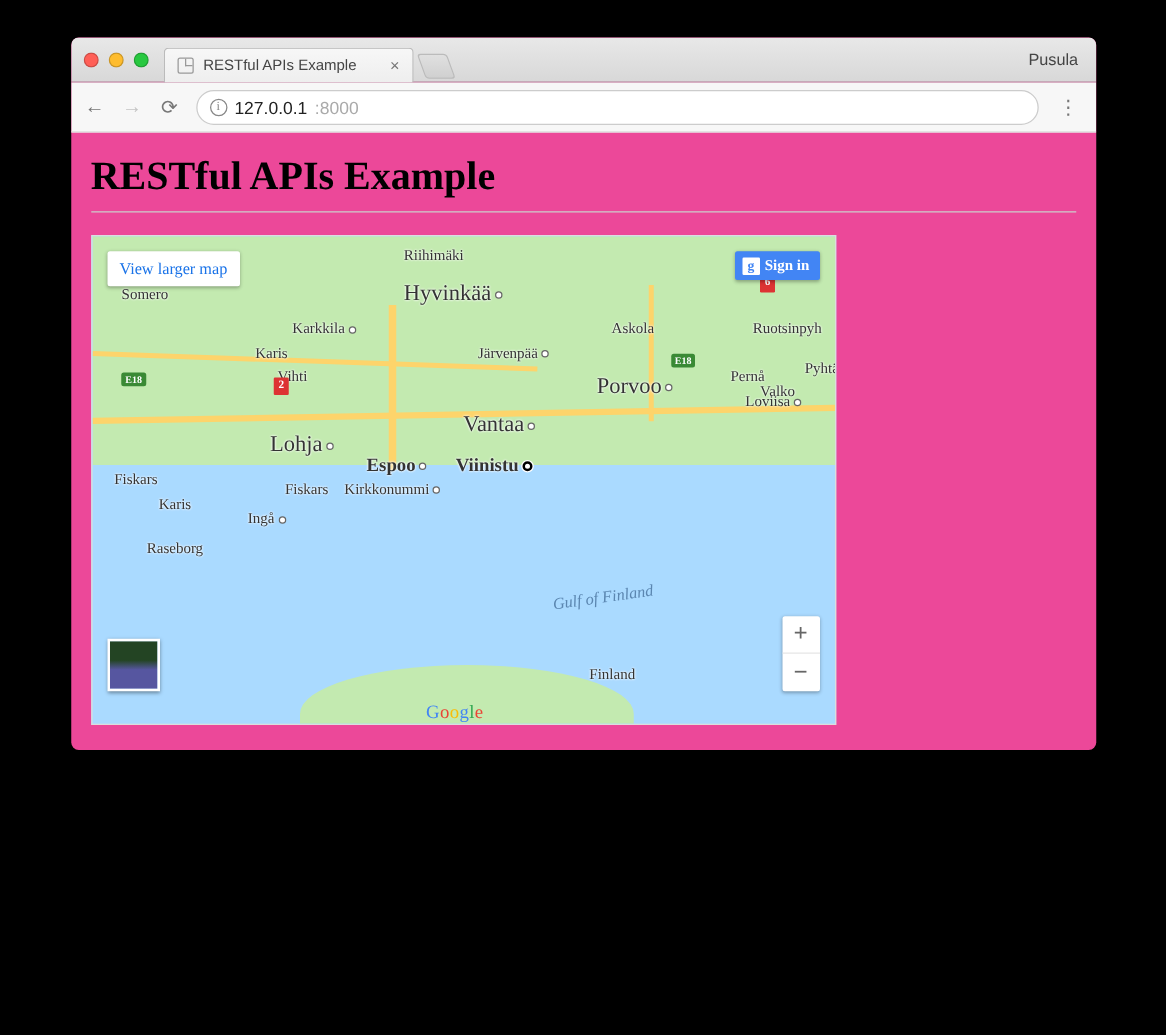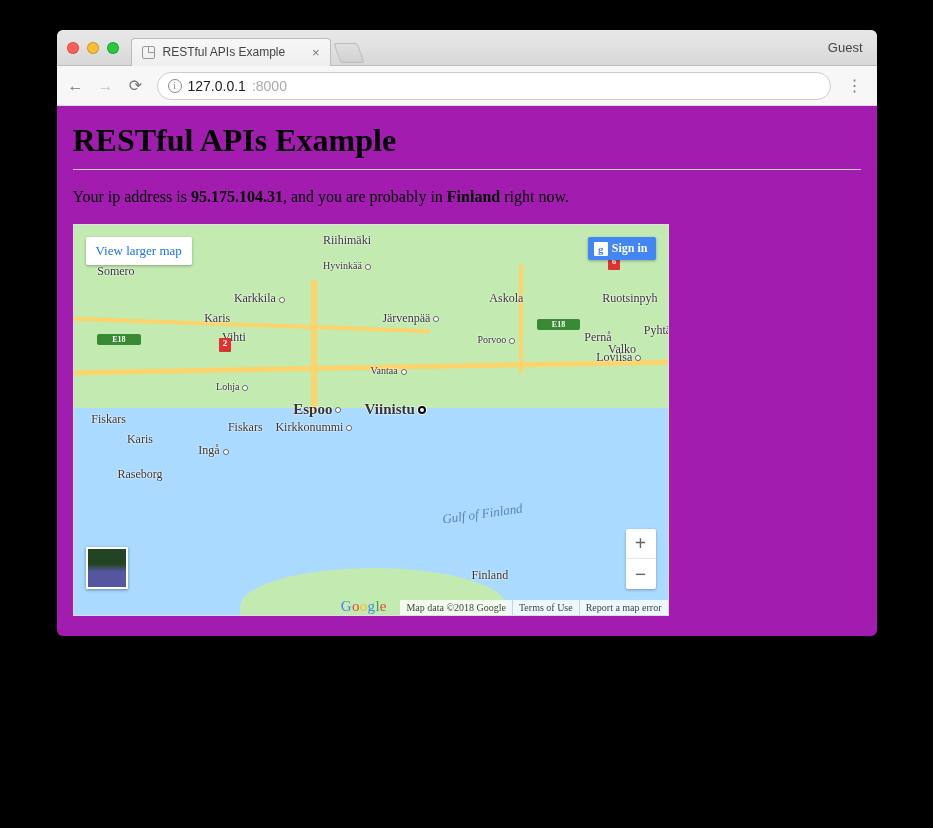--- a/index.html
+++ b/index.html
@@ -8,21 +8,21 @@
     width: 933px;
     height: 828px;
     font-family: -apple-system, BlinkMacSystemFont, "Segoe UI", Arial, sans-serif;
     display: flex;
     align-items: flex-start;
     justify-content: center;
     padding-top: 30px;
   }
   .window {
     width: 820px;
-    background: #a21caf;
+    background: #ec4899;
     border-radius: 6px;
     box-shadow: 0 10px 40px rgba(0,0,0,0.5);
     overflow: hidden;
   }
   .titlebar {
     background: linear-gradient(#e8e8e8, #d8d8d8);
     height: 36px;
     display: flex;
     align-items: center;
     padding: 0 10px;
@@ -109,26 +109,26 @@
     font-family: Liberation Serif, serif;
   }
   .land { position:absolute; top:0; left:0; width:100%; height:47%; background:#c3eab0; }
   .land2 { position:absolute; bottom:0; left:28%; width:45%; height:12%; background:#c3eab0; border-top-left-radius:60% 100%; border-top-right-radius:60% 100%; }
   .road { position:absolute; background:#fdd46b; }
   .r1 { top:36%; left:0; width:100%; height:5px; transform: rotate(-1deg); }
   .r2 { top:14%; left:40%; width:6px; height:34%; }
   .r3 { top:25%; left:0; width:60%; height:4px; transform: rotate(2deg); }
   .r4 { top:10%; left:75%; width:4px; height:28%; }
   .city { position:absolute; font-size:12px; color:#333; text-shadow:0 0 2px #fff,0 0 2px #fff; white-space:nowrap; }
-  .city.mid { font-size:10px; font-weight:500; }
+  .city.mid { font-size:18px; font-weight:500; }
   .city.big { font-size:15px; font-weight:600; }
   .pin { display:inline-block; width:6px; height:6px; border:1.5px solid #666; border-radius:50%; background:#fff; vertical-align:middle; margin-left:3px; }
   .helsinki-dot { display:inline-block; width:8px; height:8px; border-radius:50%; background:#fff; border:2px solid #000; box-shadow:0 0 0 1px #fff; vertical-align:middle; margin-left:3px; }
   .gulf { position:absolute; top:72%; left:62%; font-size:13px; color:#5b86b0; font-style:italic; transform:rotate(-8deg); }
-  .shield { position:absolute; font-size:8px; font-weight:bold; color:#fff; background:#3a8a35; border-radius:2px; padding:1px 15px; }
+  .shield { position:absolute; font-size:8px; font-weight:bold; color:#fff; background:#3a8a35; border-radius:2px; padding:1px 3px; }
   .shield.e18a { top:28%; left:4%; }
   .shield.e18b { top:24%; left:78%; }
   .redshield { position:absolute; font-size:9px; font-weight:bold; color:#fff; background:#d33; width:12px; height:14px; text-align:center; border-radius:1px; }
   .rs2 { top:29%; left:24.5%; }
   .rs6 { top:8%; left:90%; }
   .view-larger {
     position:absolute; top:12px; left:12px;
     background:#fff; border-radius:2px;
     box-shadow:0 1px 3px rgba(0,0,0,0.3);
     padding:6px 10px; font-size:13px; color:#1a73e8;
@@ -184,41 +184,38 @@
       <div class="dot red"></div>
       <div class="dot yellow"></div>
       <div class="dot green"></div>
     </div>
     <div class="tab">
       <span class="page-icon"></span>
       <span>RESTful APIs Example</span>
       <span class="close">×</span>
     </div>
     <div class="newtab"></div>
-    <div class="guest">Guest</div>
+    <div class="guest">Pusula</div>
   </div>
 
   <div class="toolbar">
     <span class="nav-icon">←</span>
     <span class="nav-icon disabled">→</span>
     <span class="nav-icon">⟳</span>
     <div class="addressbar">
       <span class="info">i</span>
       <span class="host">127.0.0.1</span>
         <span class="port">:8000</span>
     </div>
     <span class="menu-dots">⋮</span>
   </div>
 
   <div class="page">
     <h1>RESTful APIs Example</h1>
     <hr>
-    <p>
-      <span>Your ip address is </span><b>95.175.104.31</b><span>, and you are probably in </span><b>Finland</b><span> right now.</span>
-    </p>
 
     <div class="map">
       <div class="land"></div>
       <div class="land2"></div>
       <div class="road r1"></div>
       <div class="road r2"></div>
       <div class="road r3"></div>
       <div class="road r4"></div>
 
       <div class="city" style="top:2%; left:42%;">Riihimäki</div>
@@ -264,20 +261,15 @@
         <div>+</div>
         <div>−</div>
       </div>
 
       <div class="thumb"></div>
 
       <div class="glogo">
         <span>G</span><span>o</span><span>o</span><span>g</span><span>l</span><span>e</span>
       </div>
 
-      <div class="attrib">
-        <span>Map data ©2018 Google</span>
-        <span>Terms of Use</span>
-        <span>Report a map error</span>
-      </div>
     </div>
   </div>
 </div>
 
 </body></html>

